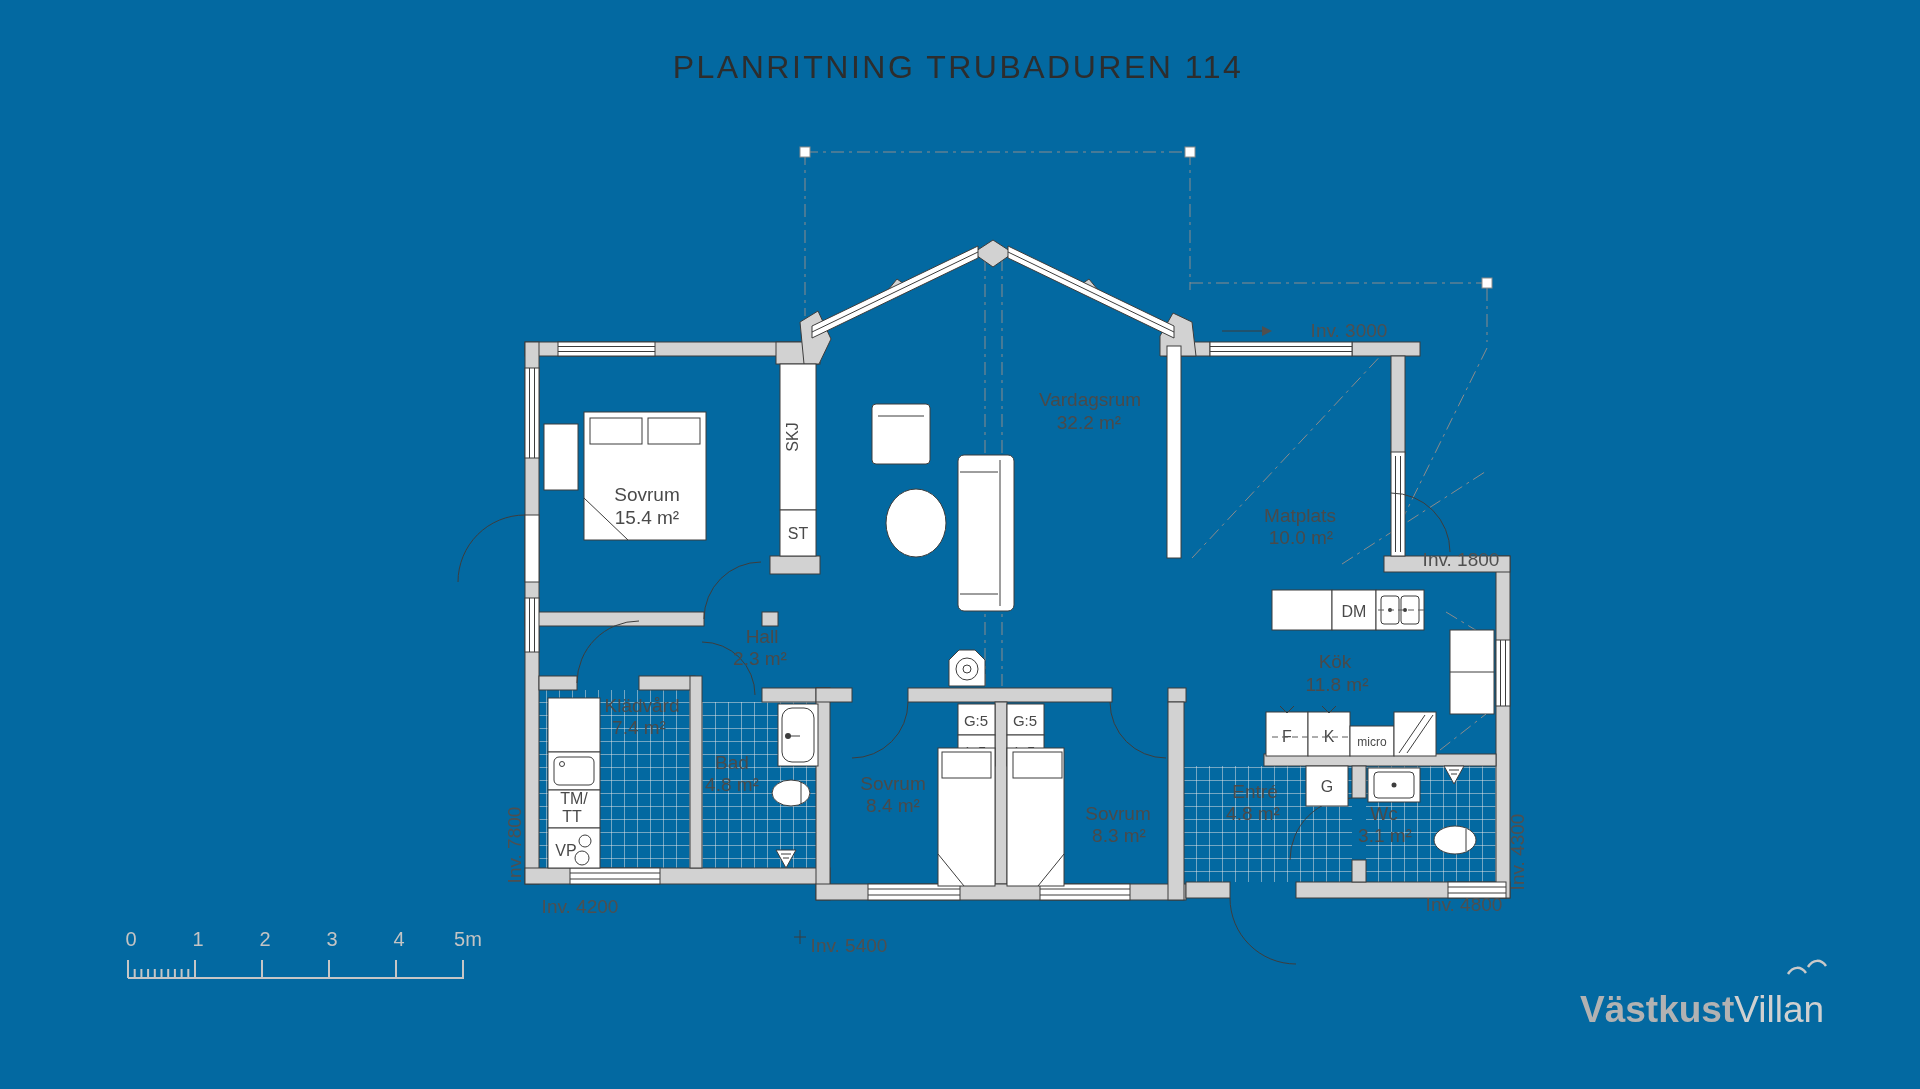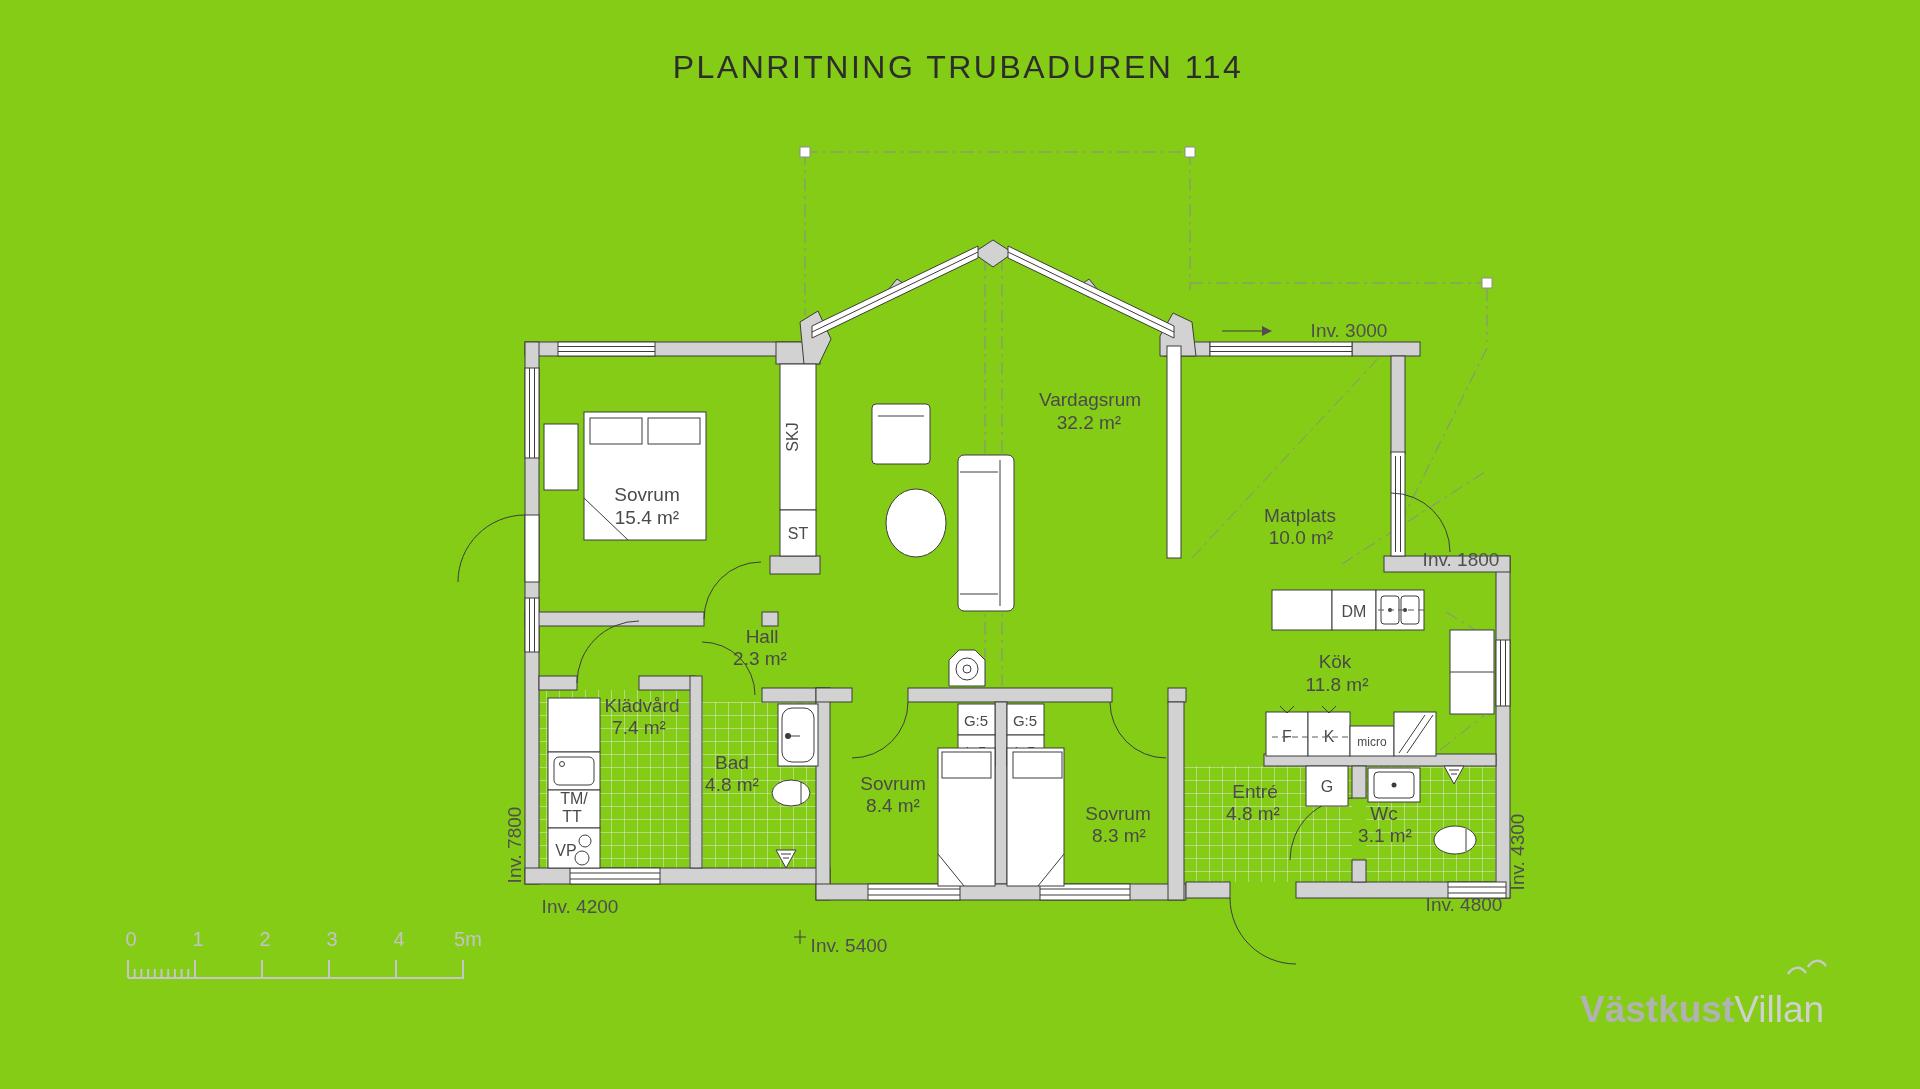--- a/index.html
+++ b/index.html
@@ -1,16 +1,16 @@
 <!DOCTYPE html>
 <html><head>
 <meta charset="utf-8">
 <style>
   html,body{margin:0;padding:0;background:#ffffff;}
-  .stage{position:relative;width:1920px;height:1089px;background:#84cc16;overflow:hidden;
+  .stage{position:relative;width:1920px;height:1089px;background:#0369a1;overflow:hidden;
          font-family:"Liberation Sans", sans-serif;}
   svg text{font-family:"Liberation Sans", sans-serif;fill:#4a4a4a;}
   .wall{fill:#d2d2d2;stroke:#3d3d3d;stroke-width:1;}
   .thinwall{fill:#ffffff;stroke:#3d3d3d;stroke-width:1;}
   .fix{fill:#ffffff;stroke:#3d3d3d;stroke-width:1;}
   .ln{fill:none;stroke:#3d3d3d;stroke-width:1;}
   .dash{fill:none;stroke:#8c8c8c;stroke-width:1;stroke-dasharray:13 5 3 5;}
   .dash2{fill:none;stroke:#5a5a5a;stroke-width:1;stroke-dasharray:6 4;}
   .win{fill:#ffffff;stroke:#3d3d3d;stroke-width:1;}
   .tile{stroke:none;}

